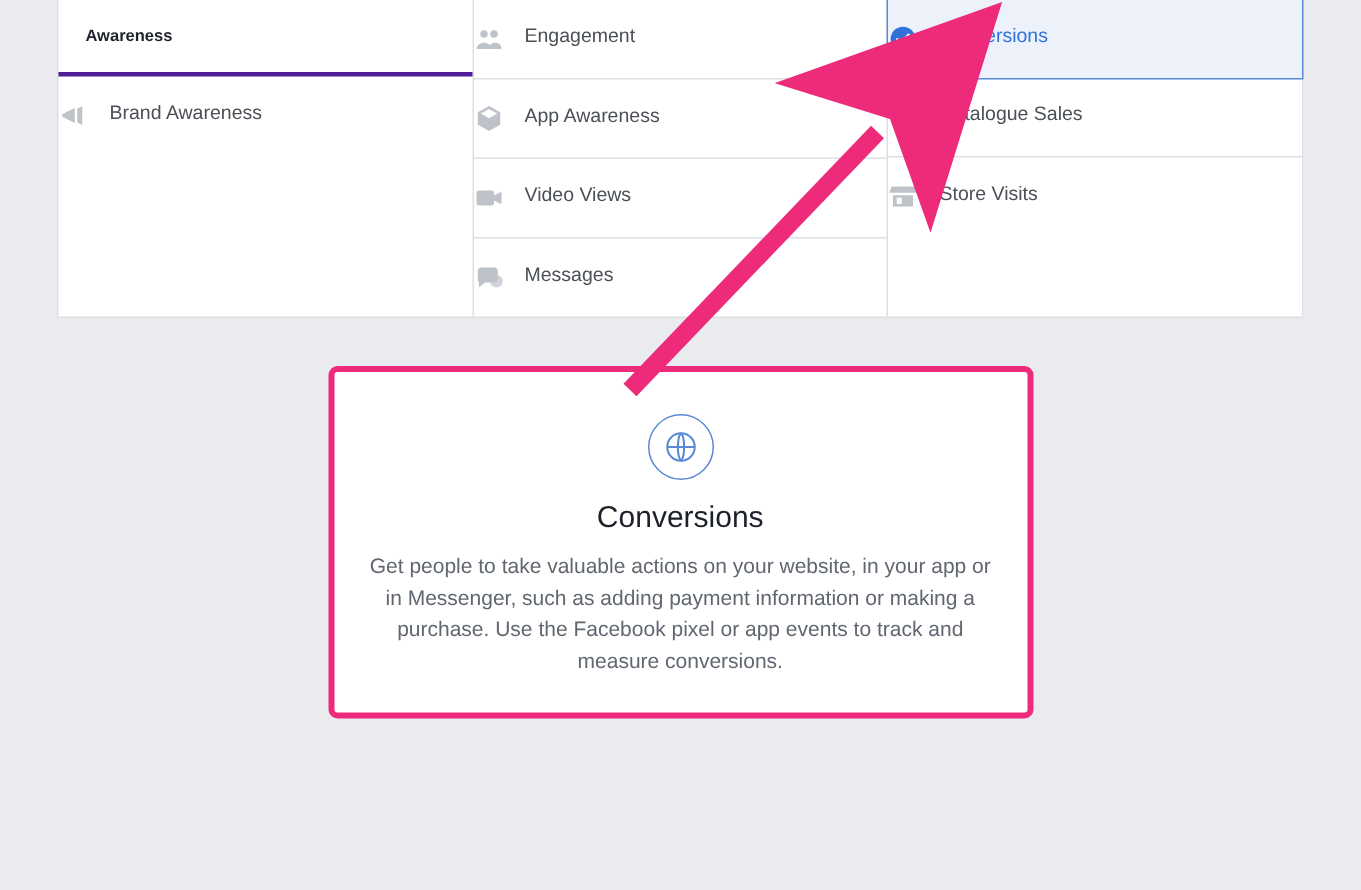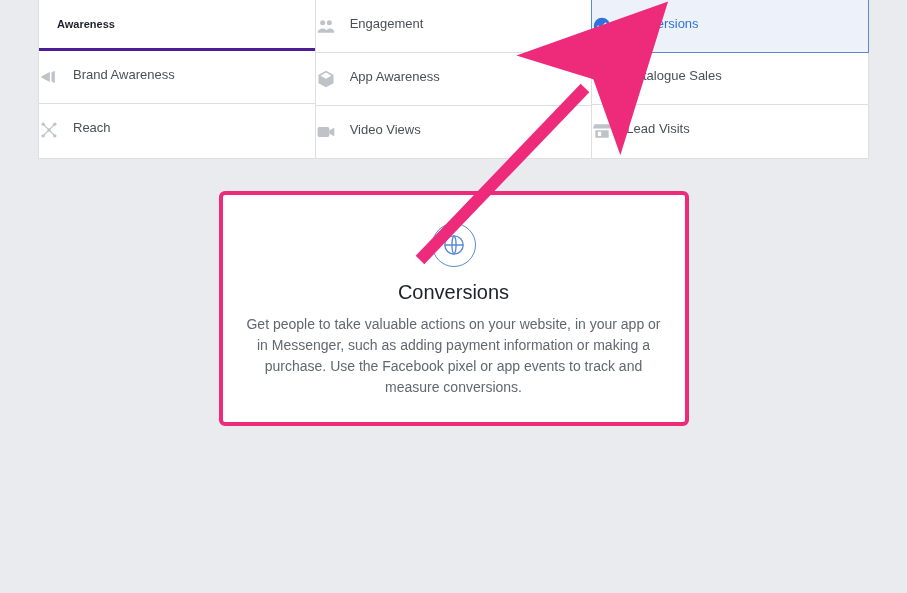--- a/index.html
+++ b/index.html
@@ -117,33 +117,20 @@
     <div class="col">
       <div class="col-header">Awareness</div>
       <div class="option">
         <span class="icn">
           <svg width="20" height="20" viewBox="0 0 24 24" fill="currentColor">
               <path d="M3 11v2l10 5V6L3 11zm12-4.5v11l4 2V4.5l-4 2z"></path>
             </svg>
         </span>
         <span>Brand Awareness</span>
       </div>
-      <div class="option">
-        <span class="icn">
-          <svg width="20" height="20" viewBox="0 0 24 24" fill="currentColor">
-              <circle cx="12" cy="12" r="2"></circle>
-              <circle cx="5" cy="5" r="2"></circle>
-              <circle cx="19" cy="5" r="2"></circle>
-              <circle cx="5" cy="19" r="2"></circle>
-              <circle cx="19" cy="19" r="2"></circle>
-              <path d="M11 11L6 6M13 11l5-5M11 13l-5 5M13 13l5 5" stroke="currentColor" stroke-width="1.5"></path>
-            </svg>
-        </span>
-        <span>Reach</span>
-      </div>
     </div>
 
     <div class="col">
       <div class="option">
         <span class="icn">
           <svg width="20" height="20" viewBox="0 0 24 24" fill="currentColor">
               <circle cx="8" cy="8" r="3"></circle>
               <circle cx="16" cy="8" r="3"></circle>
               <path d="M2 20c0-3 3-5 6-5s6 2 6 5M12 20c0-3 2-5 5-5s5 2 5 5"></path>
             </svg>
@@ -160,20 +147,29 @@
       </div>
       <div class="option">
         <span class="icn">
           <svg width="20" height="20" viewBox="0 0 24 24" fill="currentColor">
               <rect x="2" y="6" width="14" height="12" rx="2"></rect>
               <path d="M16 10l6-3v10l-6-3z"></path>
             </svg>
         </span>
         <span>Video Views</span>
       </div>
+      <div class="option">
+        <span class="icn">
+          <svg width="20" height="20" viewBox="0 0 24 24" fill="currentColor">
+              <path d="M4 4h12a3 3 0 013 3v6a3 3 0 01-3 3H9l-5 4v-4a3 3 0 01-1-2V7a3 3 0 013-3z"></path>
+              <circle cx="18" cy="15" r="5" opacity="0.7"></circle>
+            </svg>
+        </span>
+        <span>Messages</span>
+      </div>
     </div>
 
     <div class="col">
       <div class="option selected">
         <span class="icn">
           <svg width="18" height="18" viewBox="0 0 24 24">
               <circle cx="12" cy="12" r="11" fill="#2f73da"></circle>
               <path d="M7 12.5l3 3 7-7" stroke="#fff" stroke-width="2.5" fill="none" stroke-linecap="round" stroke-linejoin="round"></path>
             </svg>
         </span>
@@ -186,21 +182,21 @@
             </svg>
         </span>
         <span>Catalogue Sales</span>
       </div>
       <div class="option">
         <span class="icn">
           <svg width="20" height="20" viewBox="0 0 24 24" fill="currentColor">
               <path d="M3 4h18l2 5H1l2-5zm1 7h16v9H4v-9zm3 2v5h4v-5H7z"></path>
             </svg>
         </span>
-        <span>Lead Visits</span>
+        <span>Store Visits</span>
       </div>
     </div>
 
   </div>
 </div>
 
 <div class="detail-box">
   <div class="detail-icon-ring">
     <svg width="22" height="22" viewBox="0 0 24 24" fill="none" stroke="currentColor" stroke-width="1.5">
       <circle cx="12" cy="12" r="10"></circle>

